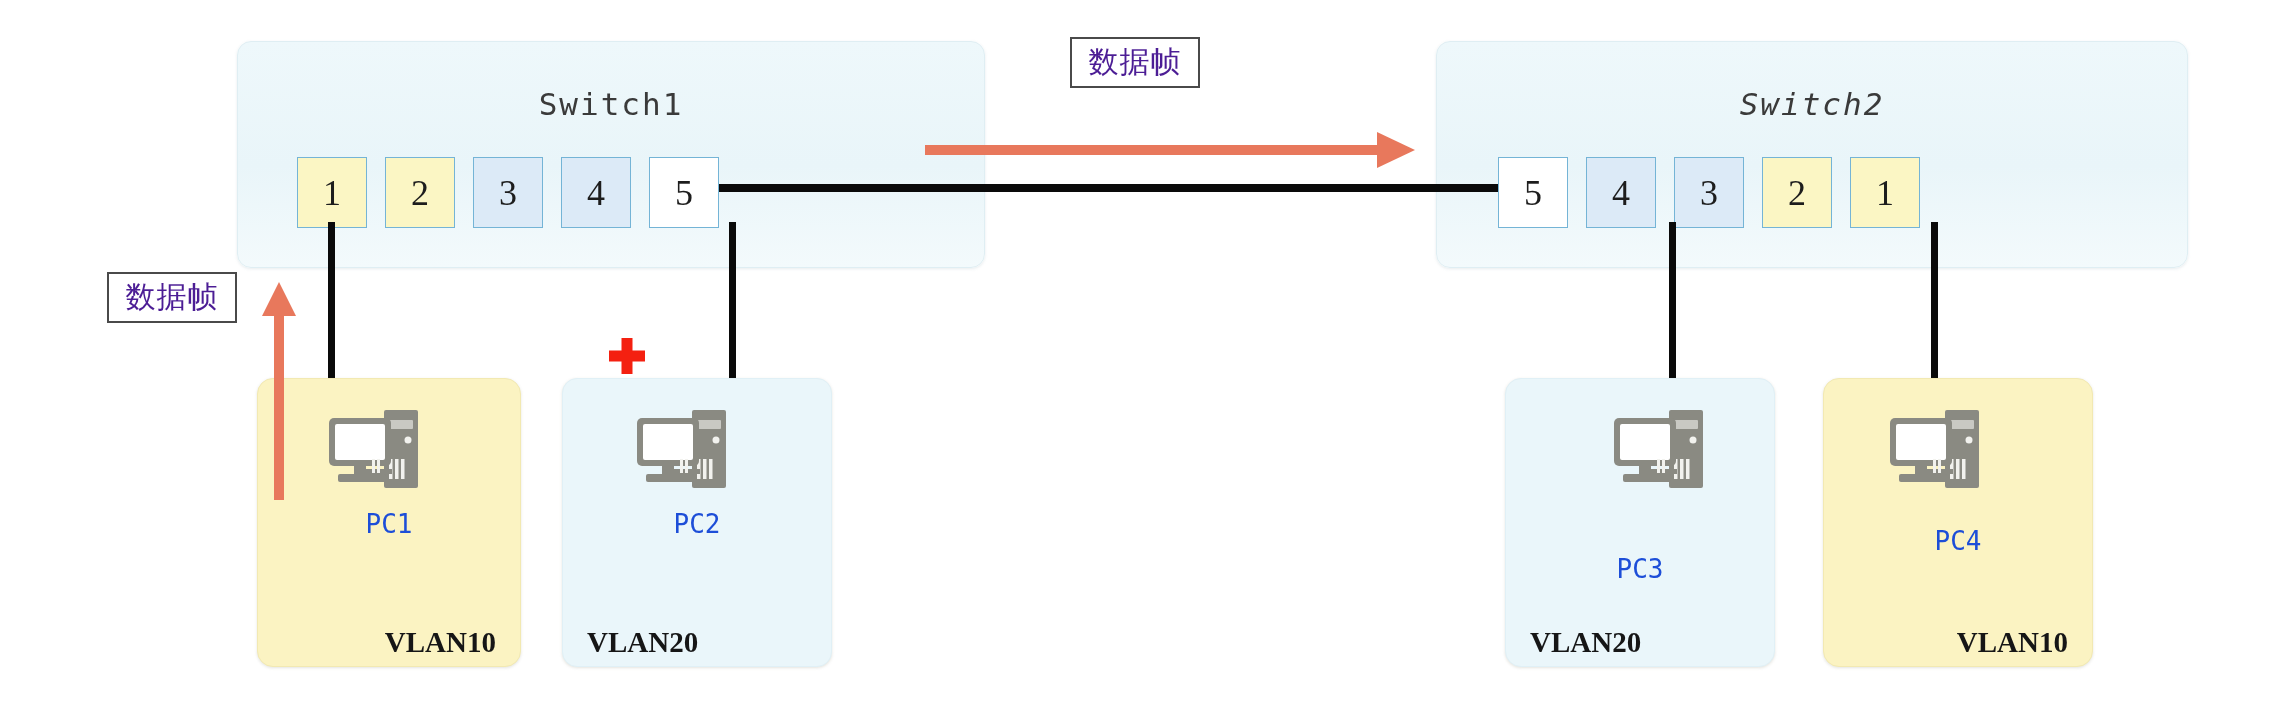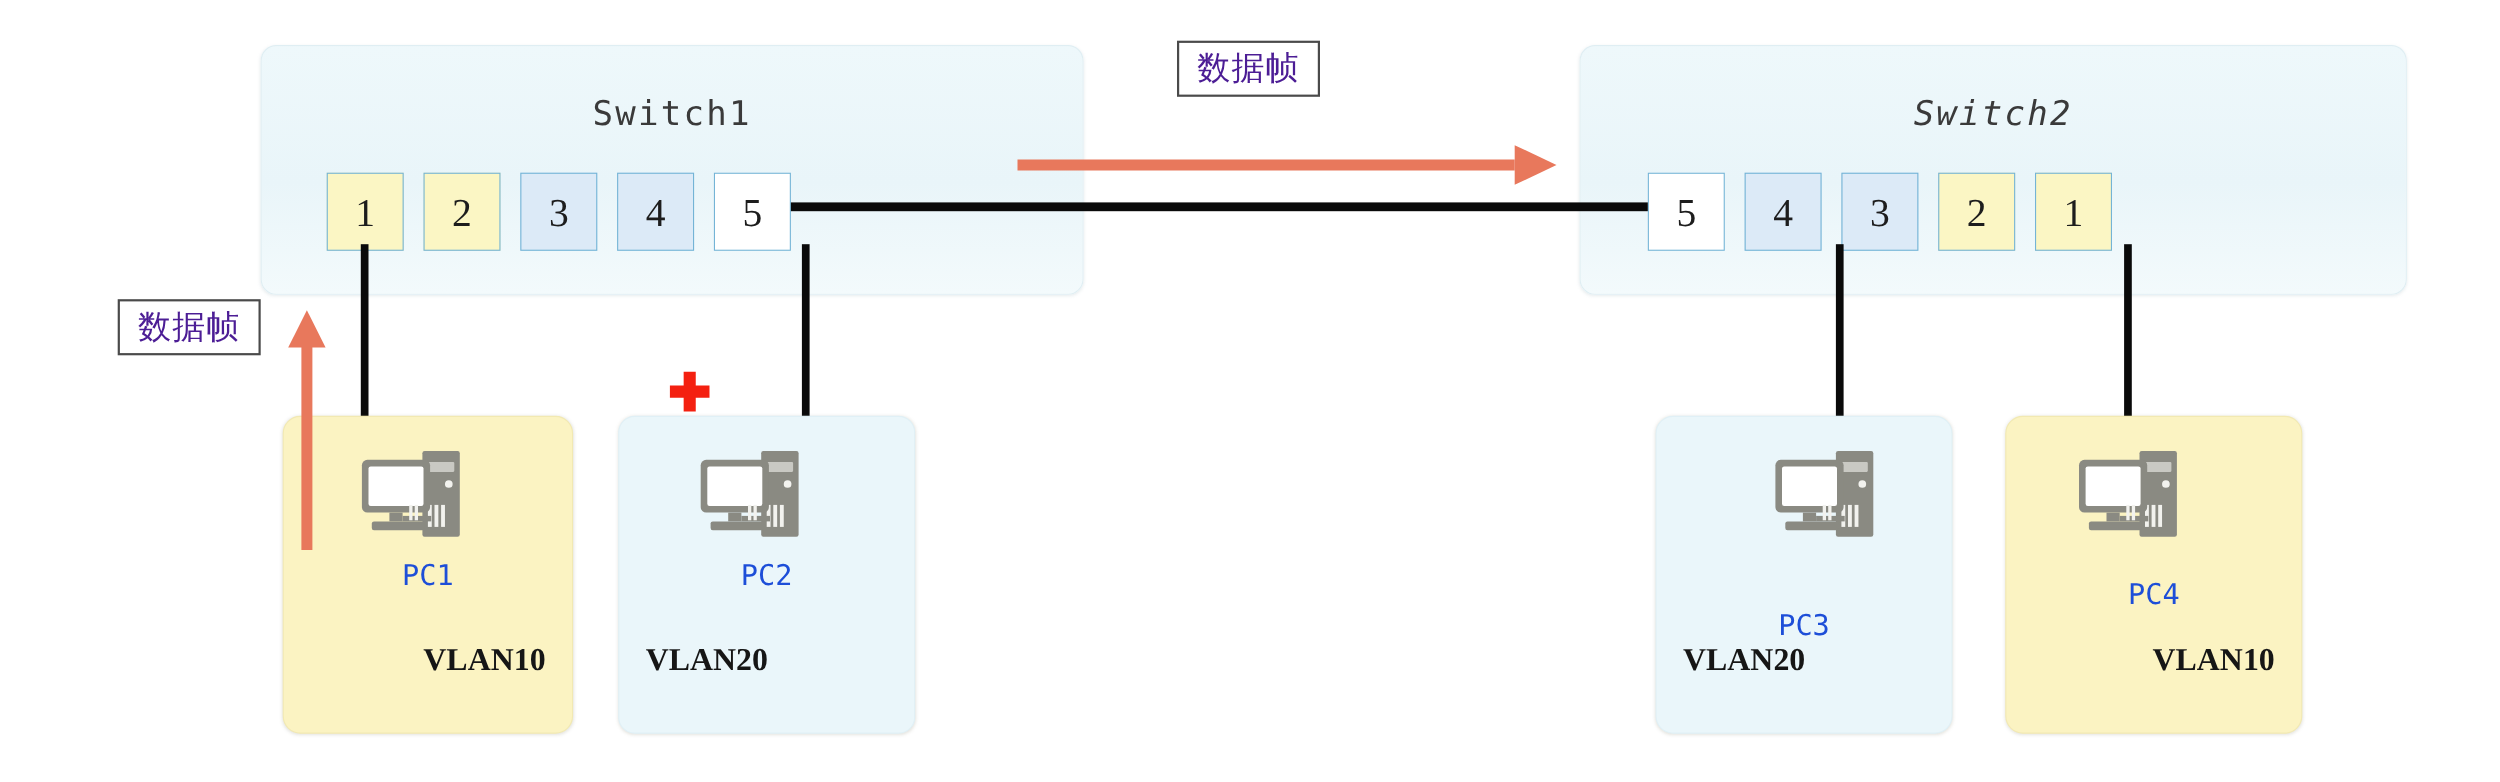--- a/index.html
+++ b/index.html
@@ -91,20 +91,21 @@
     font-family: "DejaVu Sans Mono", "Liberation Mono", monospace;
     font-size: 26px;
     color: #1d4ed8;
   }
   .host-vlan {
     position: absolute;
     font-family: "Liberation Serif", "DejaVu Serif", serif;
     font-weight: bold;
     font-size: 29px;
     color: #161616;
+    margin-top: 42px;
   }
   .host-vlan.right { right: 24px; }
   .host-vlan.left  { left: 24px; }
 
   
   .pc-icon {
     position: absolute;
     width: 118px;
     height: 96px;
   }

